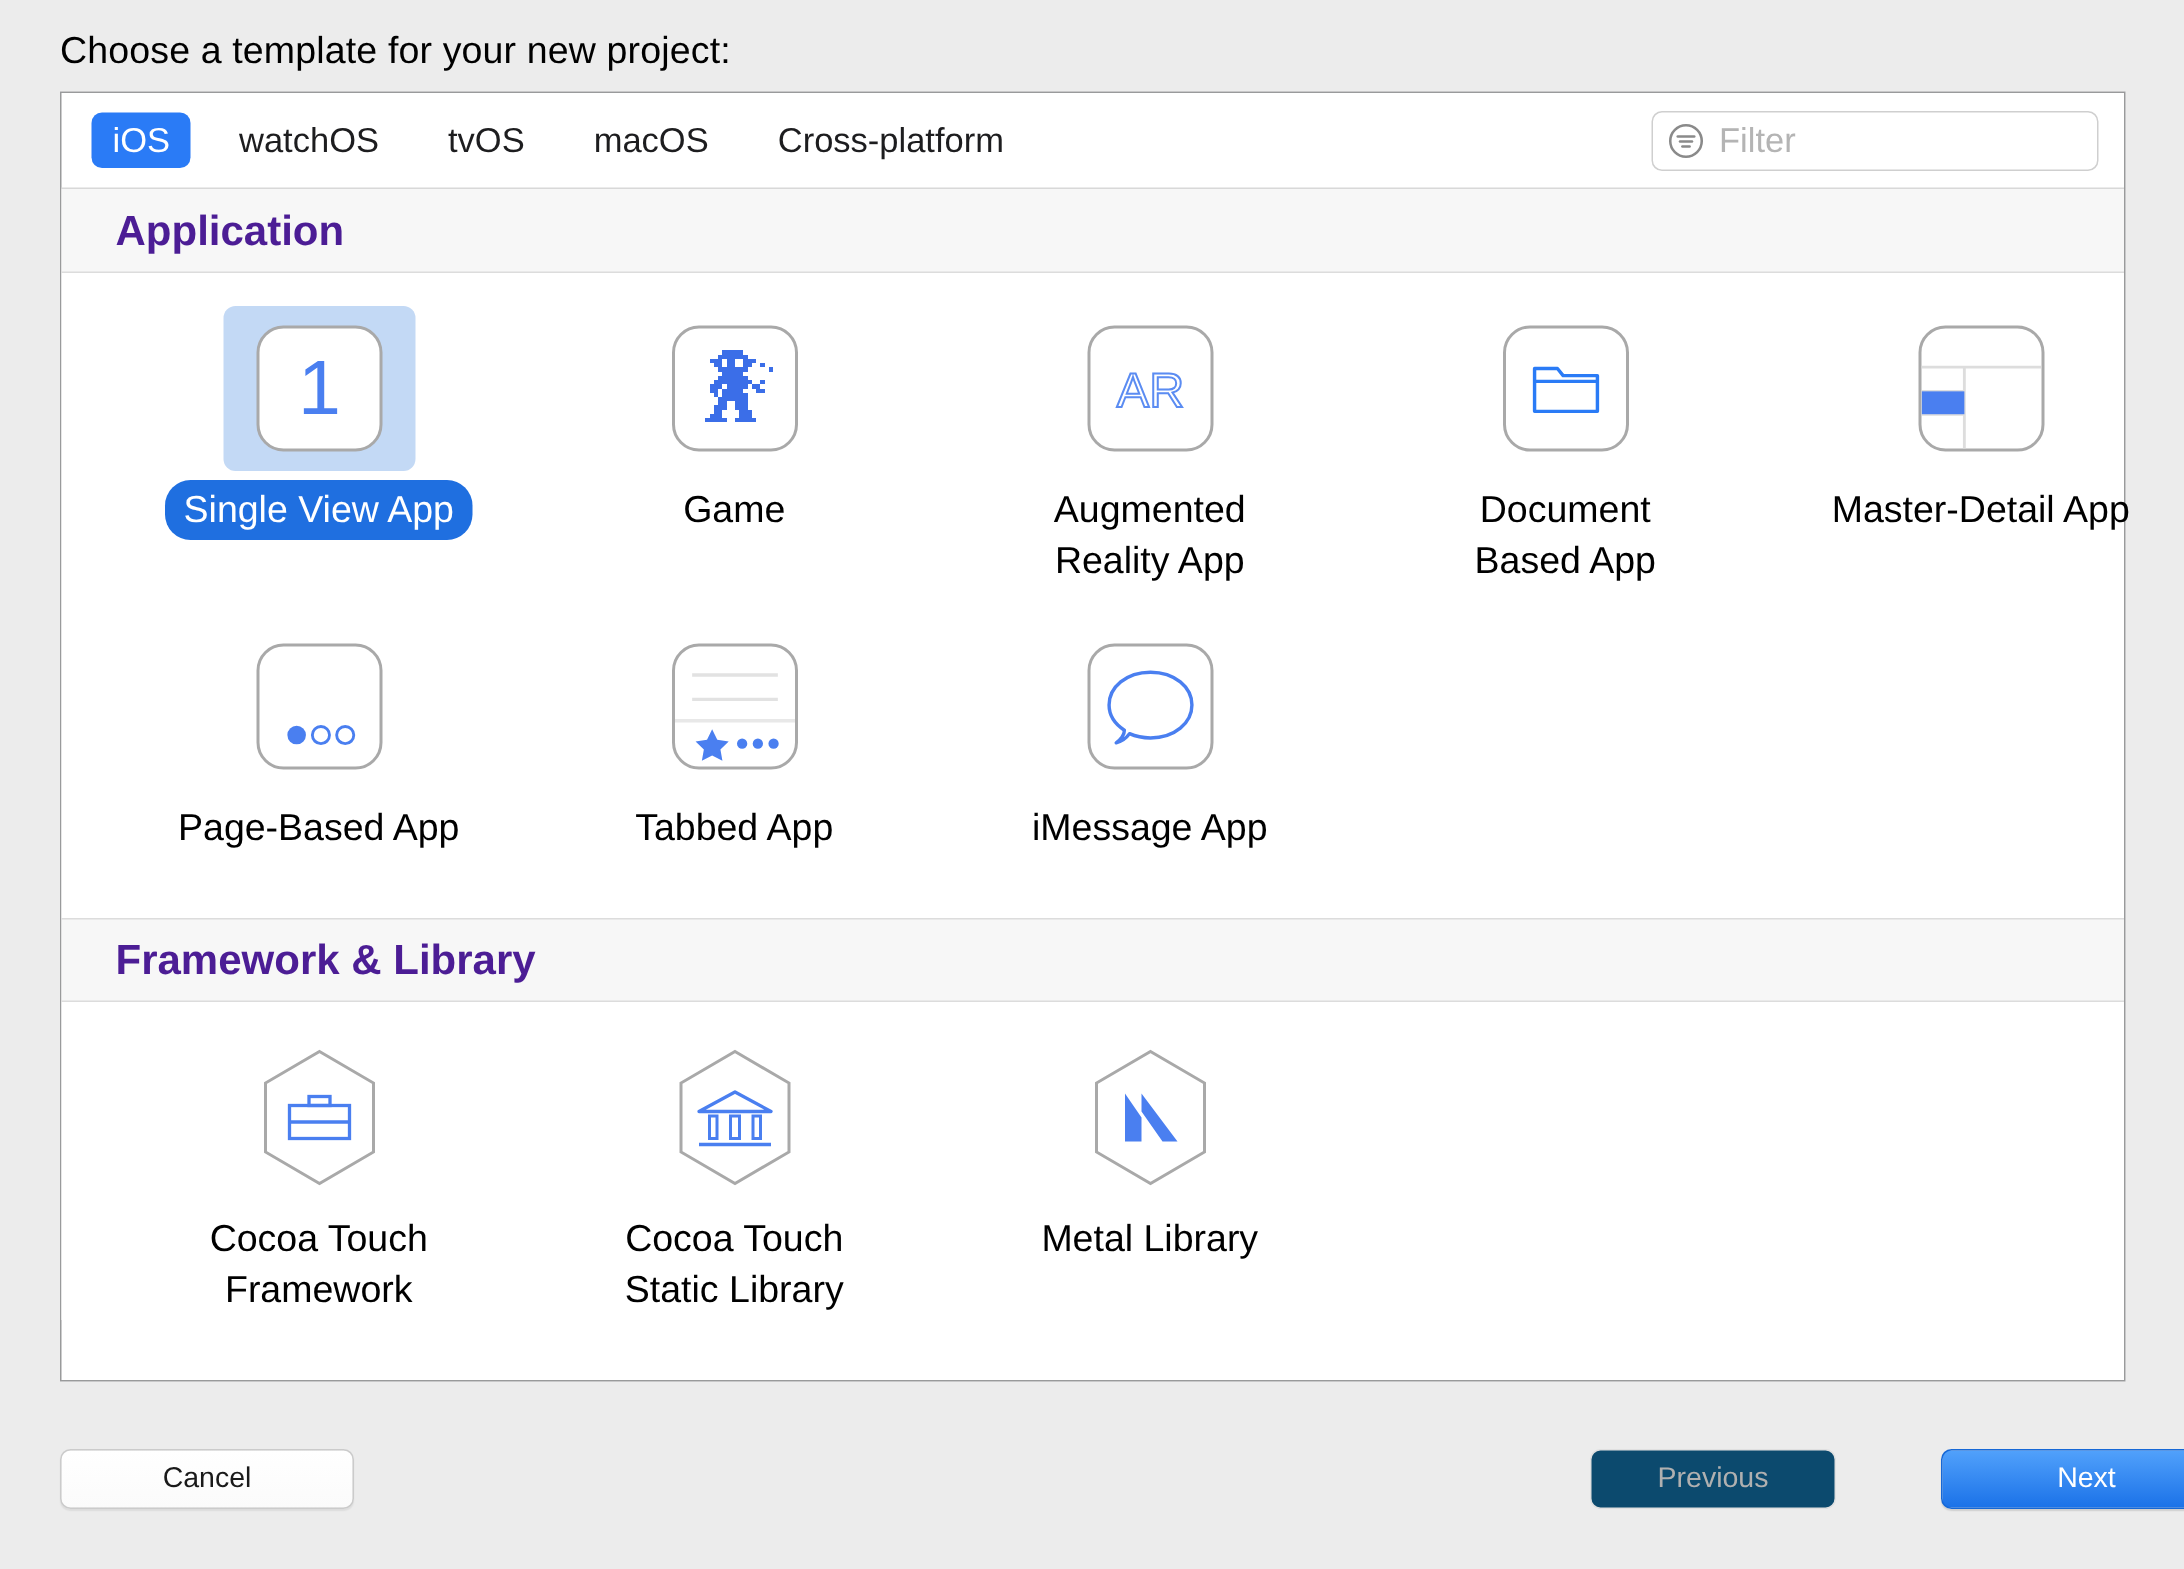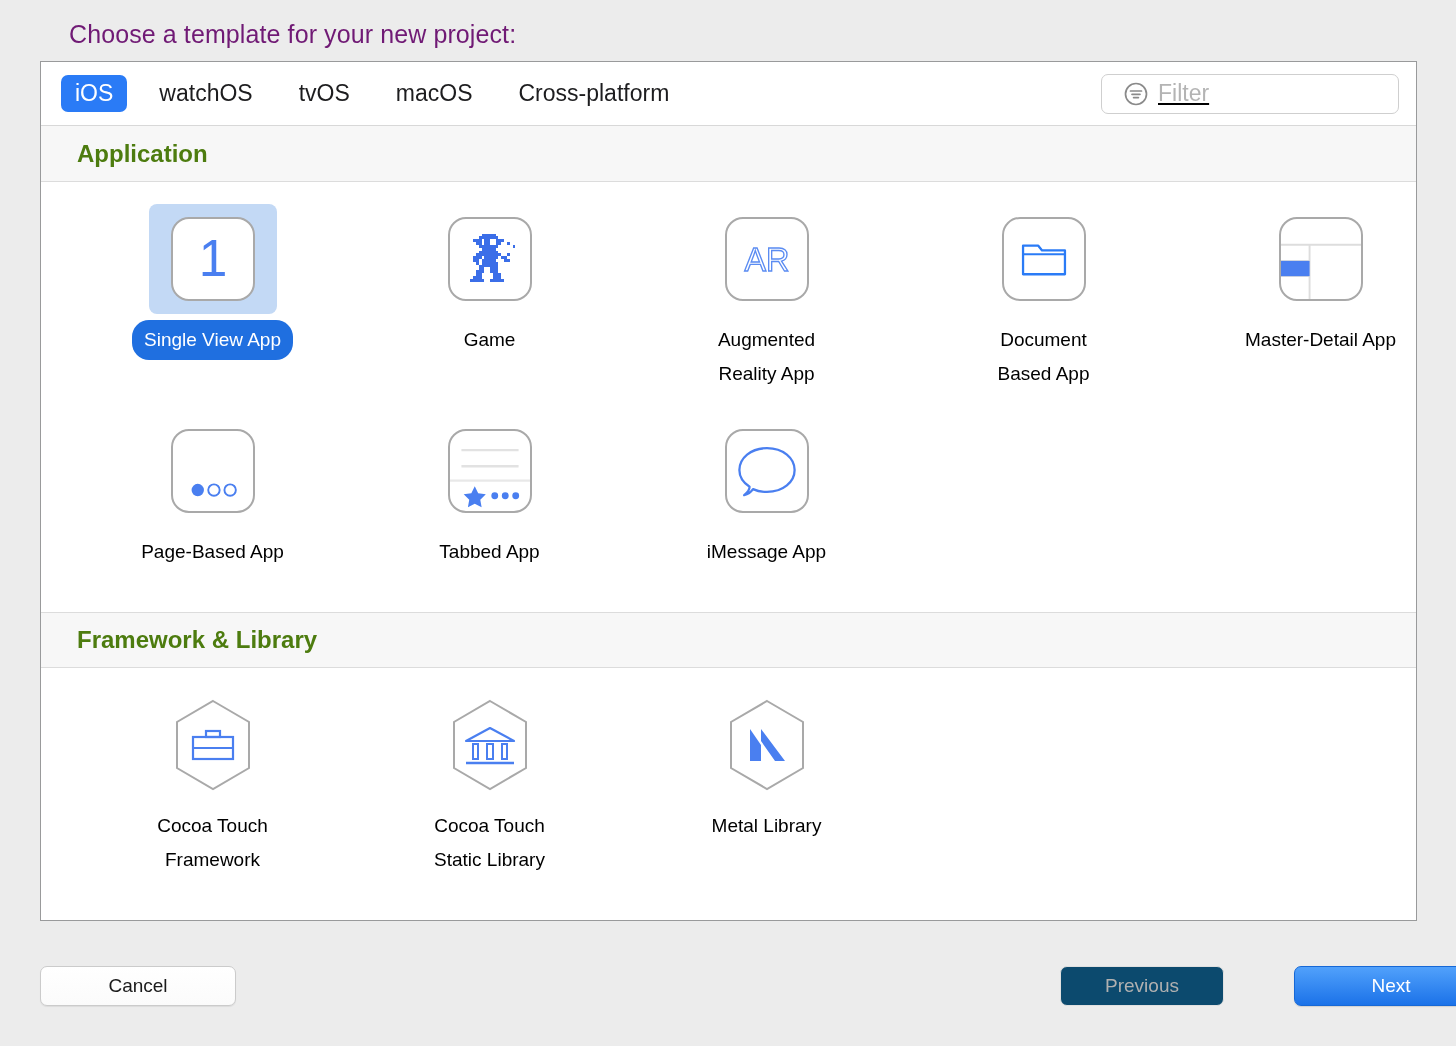--- a/index.html
+++ b/index.html
@@ -13,23 +13,22 @@
   .dialog {
     position: relative;
     width: 1456px; height: 1046px;
     background: #ececec;
     overflow: hidden;
   }
   .prompt {
     position: absolute;
     left: 40px; top: 20px;
     font-size: 25px;
-    color: #701a75;
+    color: #000000;
     letter-spacing: 0.1px;
-    margin-left: 29px;
   }
   .panel {
     position: absolute;
     left: 40px; top: 61px;
     width: 1377px; height: 860px;
     background: #ffffff;
     border: 1px solid #999a9b;
   }
   
   .toolbar {
@@ -57,41 +56,40 @@
   .filter-wrap {
     position: absolute;
     right: 17px; top: 50%;
     transform: translateY(-50%);
     width: 298px; height: 40px;
     background: #ffffff;
     border: 1px solid #cfcfcf;
     border-radius: 7px;
     display: flex;
     align-items: center;
-    padding-left: 21px;
-    text-decoration: underline;
+    padding-left: 9px;
   }
   .filter-icon { width: 26px; height: 26px; flex: 0 0 26px; }
   .filter-text {
     font-size: 23px;
     color: #b4b4b4;
     margin-left: 9px;
   }
   
   .section-header {
     height: 56px;
     background: #f7f7f7;
     border-bottom: 1px solid #dcdcdc;
     border-top: 1px solid #dcdcdc;
     display: flex;
     align-items: center;
     padding-left: 36px;
-    font-size: 24px;
+    font-size: 28px;
     font-weight: bold;
-    color: #4d7c0f;
+    color: #4c1d95;
   }
   .section-header.first { border-top: none; }
   .section-body { padding: 0; background: #fff; }
   
   .grid {
     display: grid;
     grid-template-columns: repeat(5, 277px);
     padding-left: 33px;
   }
   .cell {
@@ -122,21 +120,21 @@
   }
   .icon-hex {
     width: 88px; height: 96px;
     display: flex;
     align-items: center;
     justify-content: center;
     position: relative;
   }
   .cell-label {
     margin-top: 6px;
-    font-size: 19px;
+    font-size: 25px;
     line-height: 34px;
     color: #000000;
     text-align: center;
     padding: 3px 12px;
     border-radius: 17px;
     max-width: 250px;
     white-space: pre-line;
   }
   .cell.selected .cell-label {
     background: #1f6fe0;

